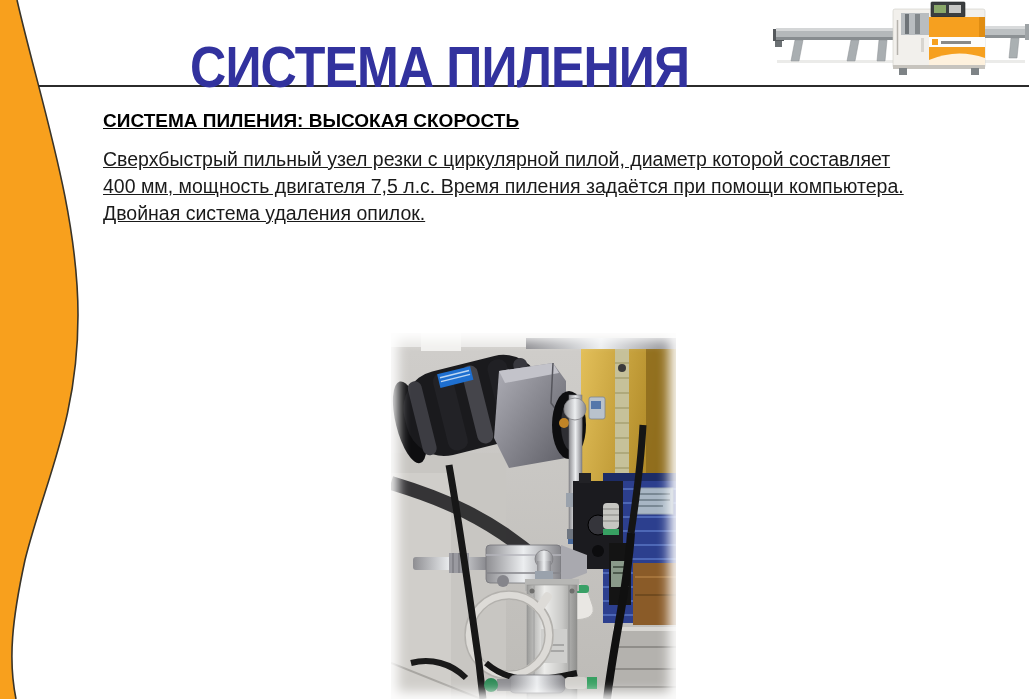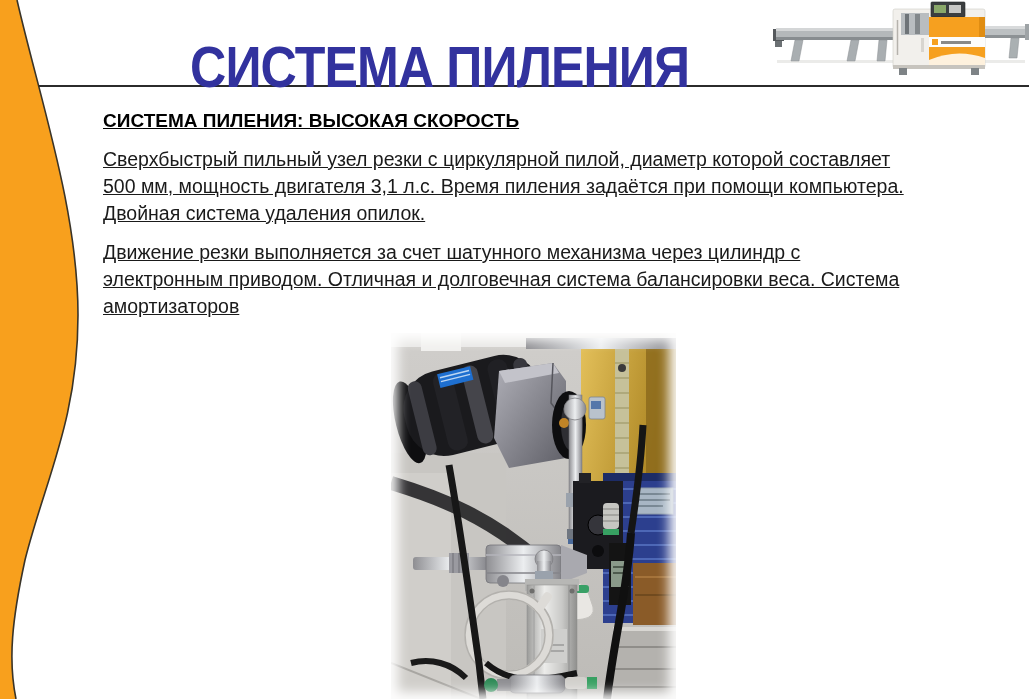--- a/index.html
+++ b/index.html
@@ -95,25 +95,22 @@
       <rect x="212" y="26" width="44" height="3" fill="#d8dadb"></rect>
       <rect x="212" y="29" width="44" height="6" fill="#bcc0c2"></rect>
       <rect x="212" y="35" width="44" height="3" fill="#8d9295"></rect>
       <polygon points="238,38 246,38 244,58 236,58" fill="#aab0b2" stroke="#8a8f92" stroke-width="0.5"></polygon>
       <rect x="252" y="24" width="4" height="16" fill="#9ea3a6"></rect>
     </svg>
   </div>
 
   <div id="heading" class="content">СИСТЕМА ПИЛЕНИЯ: ВЫСОКАЯ СКОРОСТЬ</div>
   <div id="para1" class="content para">Сверхбыстрый пильный узел резки с циркулярной пилой, диаметр которой составляет
-500 мм, мощность двигателя 3,1 л.с. Время пиления задаётся при помощи компьютера.
+400 мм, мощность двигателя 7,5 л.с. Время пиления задаётся при помощи компьютера.
 Двойная система удаления опилок.</div>
-  <div id="para2" class="content para">Движение резки выполняется за счет шатунного механизма через цилиндр с
-электронным приводом. Отличная и долговечная система балансировки веса. Система
-амортизаторов</div>
 
   <div id="detail-photo">
     <svg width="285" height="366" viewBox="0 0 285 366">
       <defs>
         <linearGradient id="gWall" x1="0" y1="0" x2="0" y2="1">
           <stop offset="0" stop-color="#d0cecb"></stop>
             <stop offset="1" stop-color="#bdbbb7"></stop>
         </linearGradient>
         <linearGradient id="gGold" x1="0" y1="0" x2="1" y2="0.3">
           <stop offset="0" stop-color="#e3c05a"></stop>

